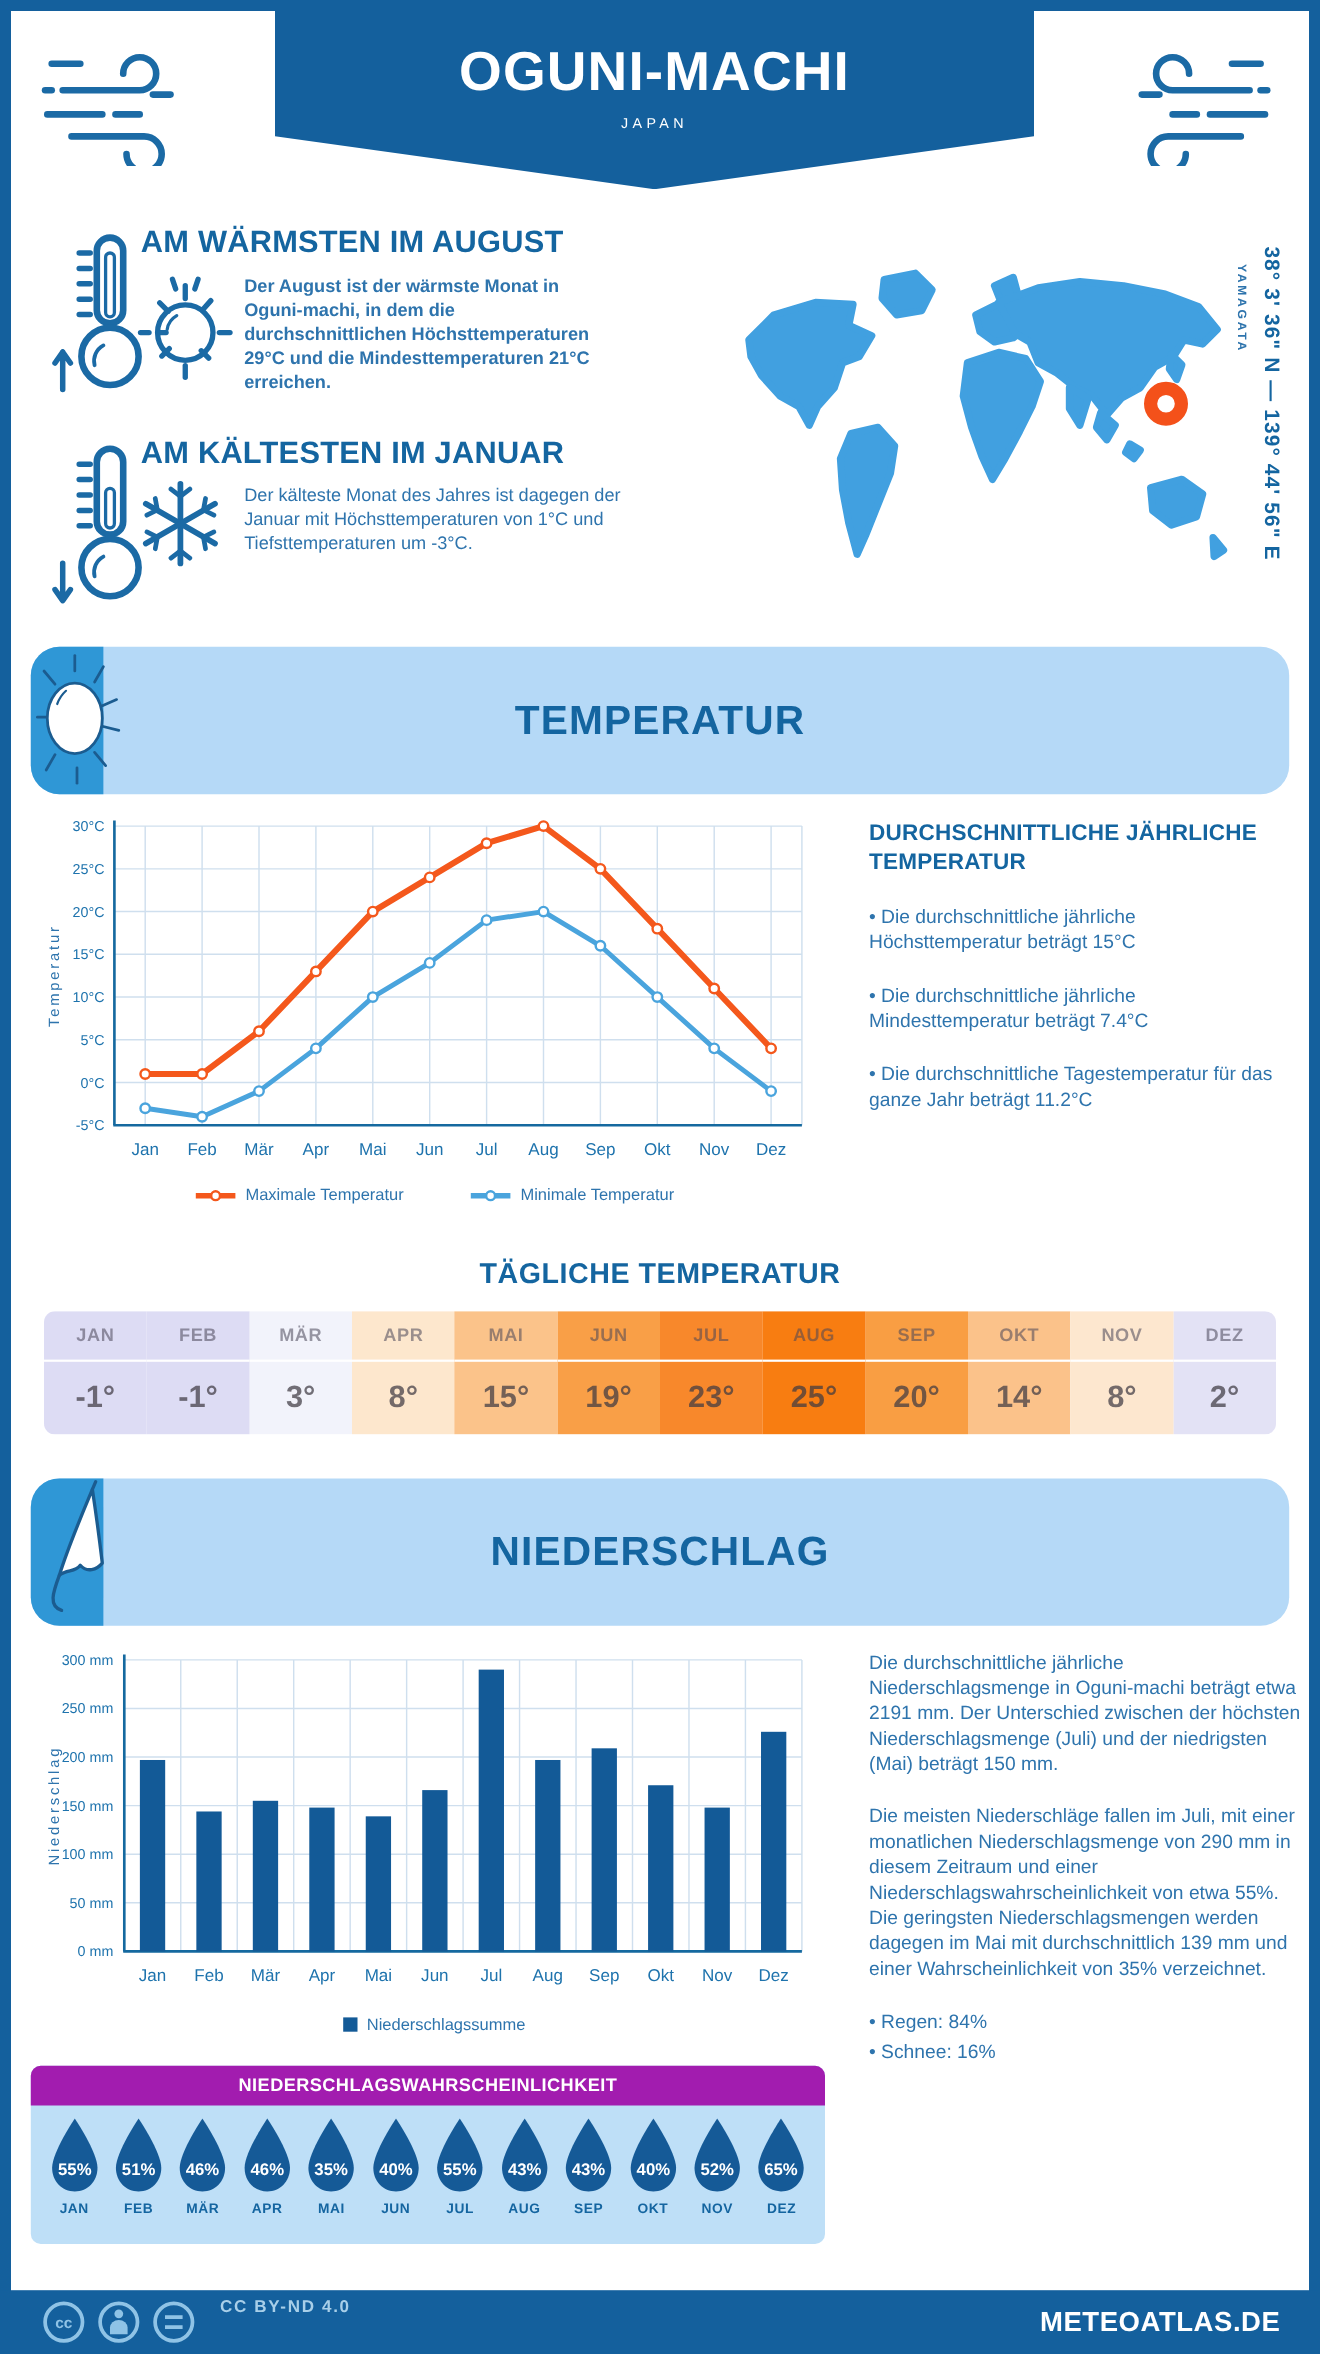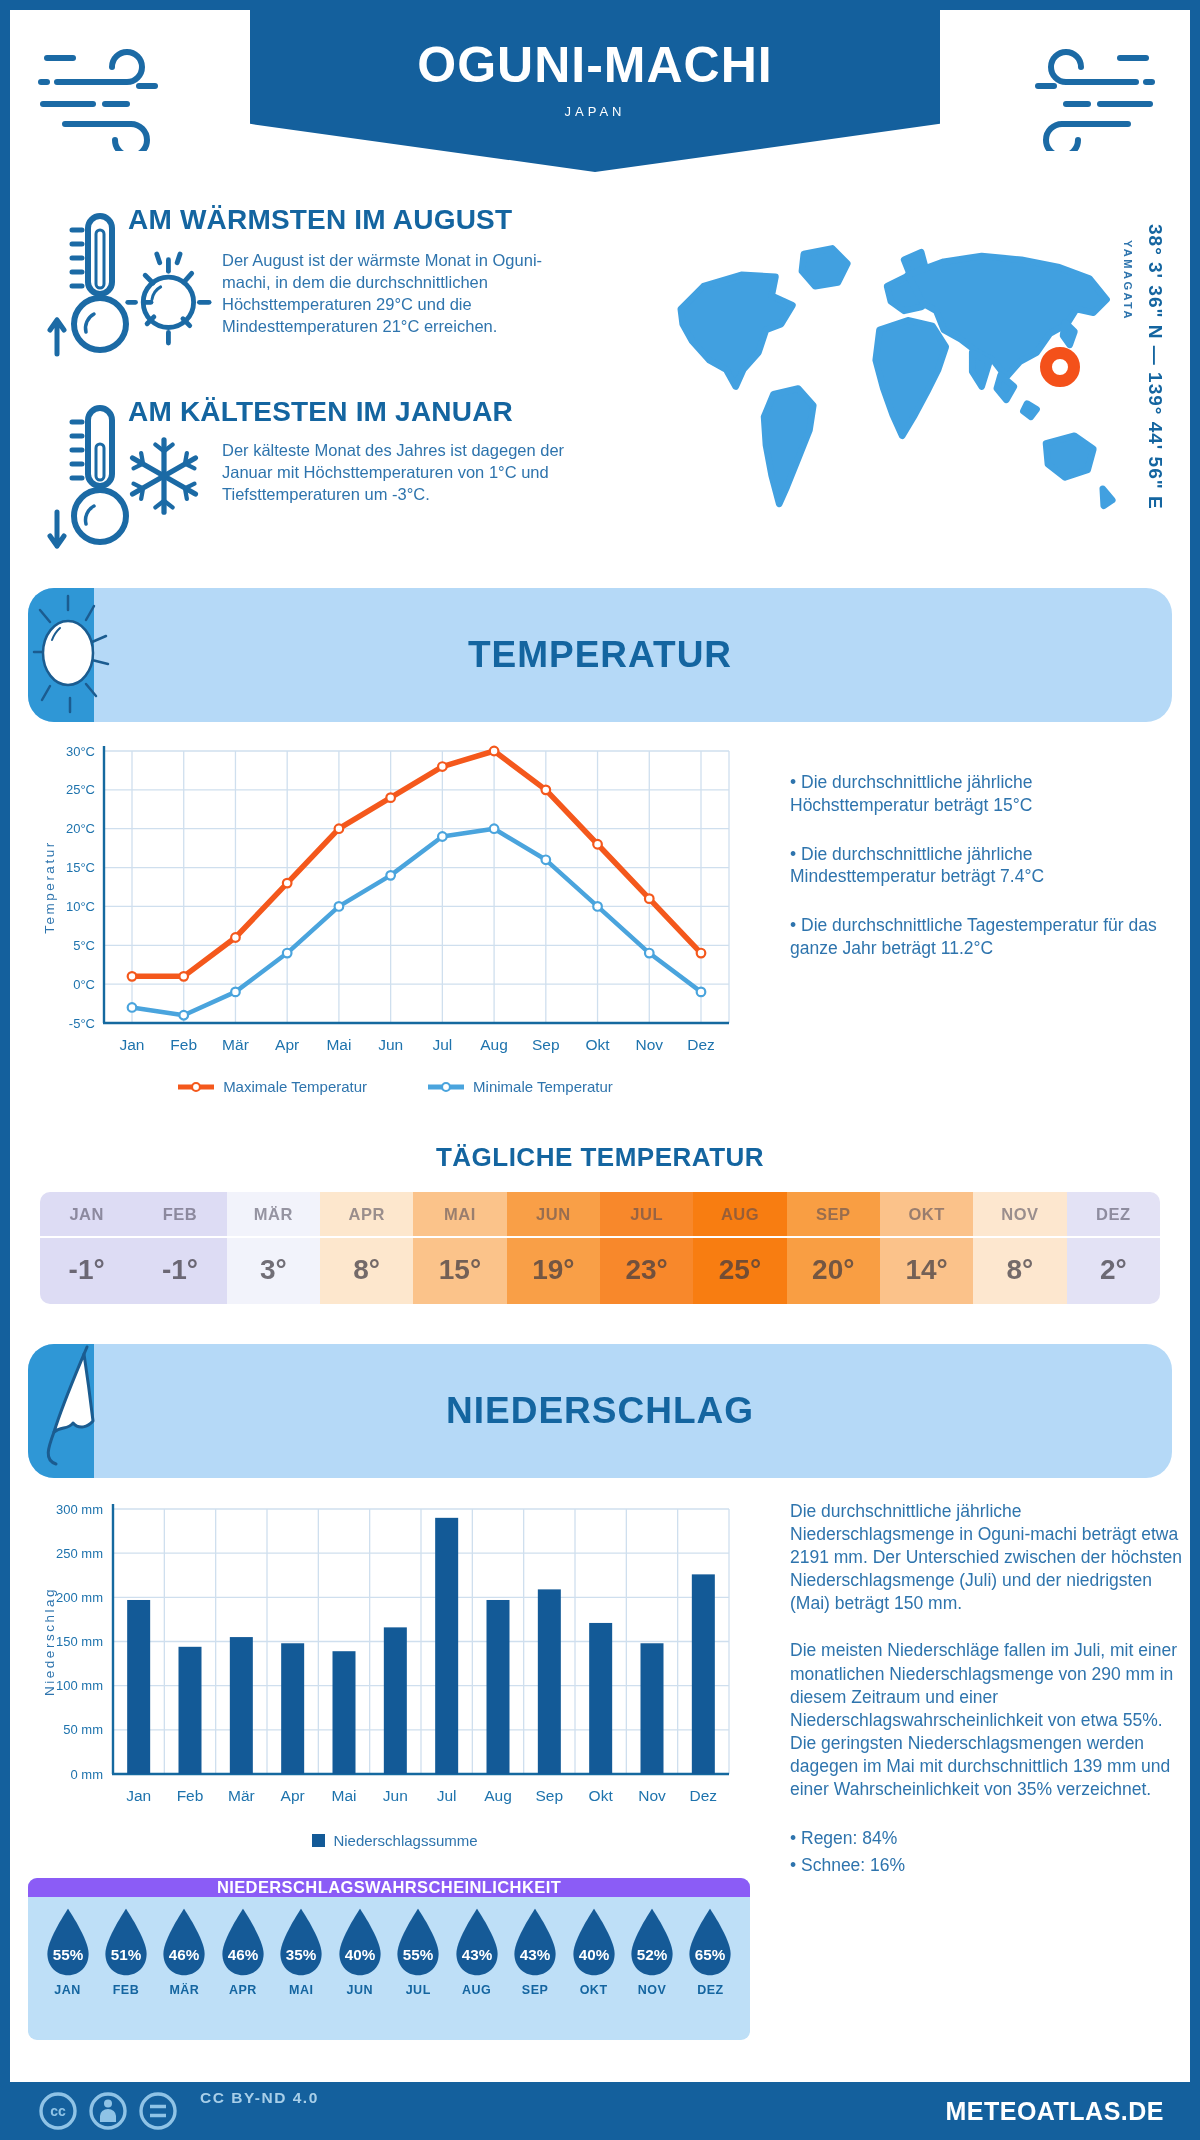--- a/index.html
+++ b/index.html
@@ -53,21 +53,21 @@
   #annual-panel{left:790px;top:745px;width:382px;}
   #precip-panel{left:790px;top:1500px;width:392px;}
 
   .daily-title{position:absolute;left:0;right:0;top:1142px;text-align:center;font-size:26px;font-weight:bold;color:#1465a0;letter-spacing:0.5px;}
   #daily-table{position:absolute;left:40px;top:1192px;width:1120px;height:112px;display:flex;border-radius:10px;overflow:hidden;}
   .dcol{flex:1;display:flex;flex-direction:column;}
   .dmonth{height:46px;display:flex;align-items:center;justify-content:center;font-size:16.5px;font-weight:bold;color:rgba(73,70,88,0.55);letter-spacing:0.5px;border-bottom:2px solid #fff;}
   .dval{height:64px;display:flex;align-items:center;justify-content:center;font-size:28px;font-weight:bold;color:rgba(62,58,66,0.72);}
 
   #drops-panel{position:absolute;left:28px;top:1878px;width:722px;height:162px;background:#bedff7;border-radius:9px;}
-  #drops-header{height:19px;background:#8b5cf6;border-radius:9px 9px 0 0;display:flex;align-items:center;justify-content:center;
+  #drops-header{height:36px;background:#a21caf;border-radius:9px 9px 0 0;display:flex;align-items:center;justify-content:center;
                color:#fff;font-weight:bold;font-size:16.5px;letter-spacing:0.4px;}
   #drops{display:flex;justify-content:space-between;padding:10px 12px 0 12px;}
   .drop-col{width:55px;text-align:center;}
   .drop-month{margin-top:2px;font-size:12.5px;font-weight:bold;color:#1465a0;letter-spacing:0.5px;}
 
   footer{position:absolute;left:0;top:2082px;width:1200px;height:58px;background:#14609d;display:flex;align-items:center;justify-content:space-between;padding:0 36px;}
   .lic-group{display:flex;align-items:flex-start;gap:14px;}
   .lic-text{color:#a8cfe9;font-weight:bold;font-size:15.5px;letter-spacing:1.5px;}
   .site{color:#ffffff;font-weight:bold;font-size:25px;letter-spacing:0.5px;}
 </style>
@@ -128,21 +128,21 @@
         <path d="M26,62 h6"></path>
       <path d="M72,86 L65,79"></path>
         <path d="M50,104 V93"></path>
         <path d="M28,84 L35,77"></path>
       <path d="M26,34 L34,42"></path>
         <path d="M38,12 l3,9"></path>
         <path d="M62,12 l-3,9"></path>
     </g>
   </svg>
   <div class="blk-heading" style="left:128px;top:204px;">AM WÄRMSTEN IM AUGUST</div>
-  <div class="blk-text" style="left:222px;top:250px;width:330px;">Der August ist der wärmste Monat in Oguni-machi, in dem die durchschnittlichen Höchsttemperaturen 29°C und die Mindesttemperaturen 21°C erreichen.</div>
+  <div class="blk-text" style="left:222px;top:250px;width:330px;font-weight:bold;">Der August ist der wärmste Monat in Oguni-machi, in dem die durchschnittlichen Höchsttemperaturen 29°C und die Mindesttemperaturen 21°C erreichen.</div>
 
   <svg style="position:absolute;left:46px;top:400px;" width="100" height="152" viewBox="0 0 100 152">
     <g fill="none" stroke="#1b6aa5" stroke-width="6" stroke-linecap="round">
       <rect x="42" y="8" width="24" height="78" rx="12"></rect>
       <rect x="50" y="44" width="8" height="36" rx="4" stroke-width="3"></rect>
       <circle cx="54" cy="116" r="26"></circle>
       <path d="M40,124 a16,16 0 0 1 8,-18" stroke-width="3.5"></path>
       <path d="M26,22 h10 M26,36 h10 M26,50 h10 M26,64 h10 M26,78 h10" stroke-width="5"></path>
       <path d="M11,112 V146 M11,146 l-7,-10 M11,146 l7,-10" stroke-width="5"></path>
     </g>
@@ -286,20 +286,21 @@
       <span class="leg-item">
         <svg width="38" height="12">
           <line x1="1" y1="6" x2="37" y2="6" stroke="#4aa4dd" stroke-width="5"></line>
           <circle cx="19" cy="6" r="4" fill="#fff" stroke="#4aa4dd" stroke-width="2.2"></circle>
         </svg>
         <span>Minimale Temperatur</span>
       </span>
     </div>
 
   <div id="annual-panel" class="panel">
+    <h3>DURCHSCHNITTLICHE JÄHRLICHE TEMPERATUR</h3>
     <div class="bullet">• Die durchschnittliche jährliche Höchsttemperatur beträgt 15°C</div>
     <div class="bullet">• Die durchschnittliche jährliche Mindesttemperatur beträgt 7.4°C</div>
     <div class="bullet">• Die durchschnittliche Tagestemperatur für das ganze Jahr beträgt 11.2°C</div>
   </div>
 
   <div class="daily-title">TÄGLICHE TEMPERATUR</div>
   <div id="daily-table">
       <div class="dcol" style="background: rgb(221, 220, 244);">
         <div class="dmonth">JAN</div>
         <div class="dval">-1°</div>

